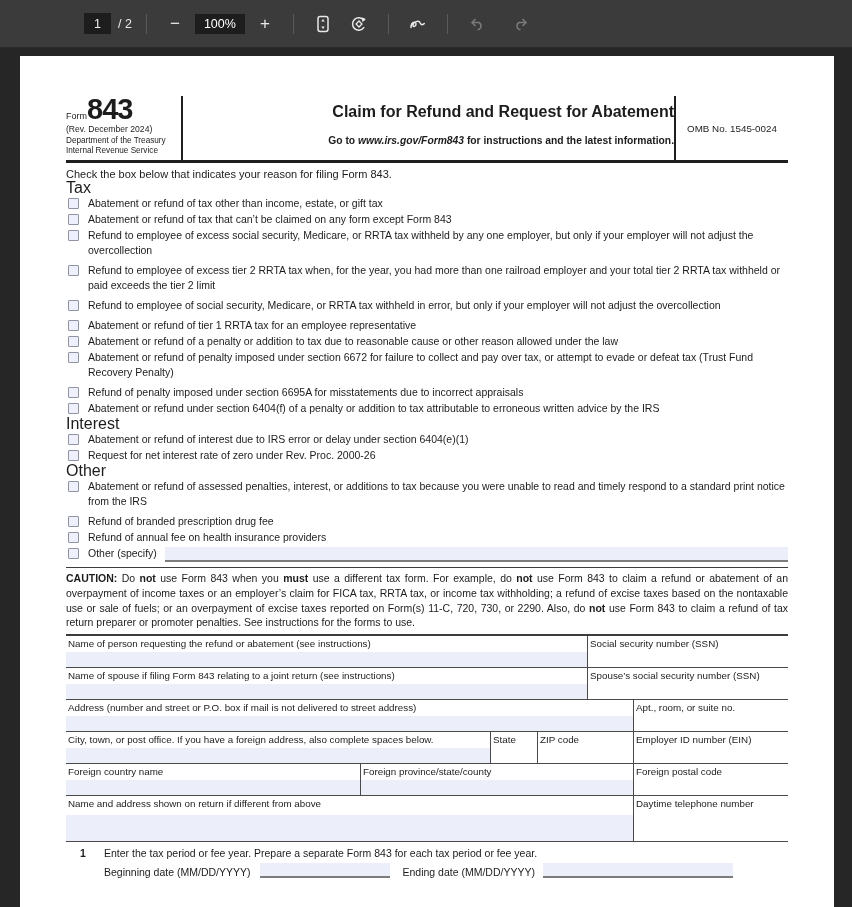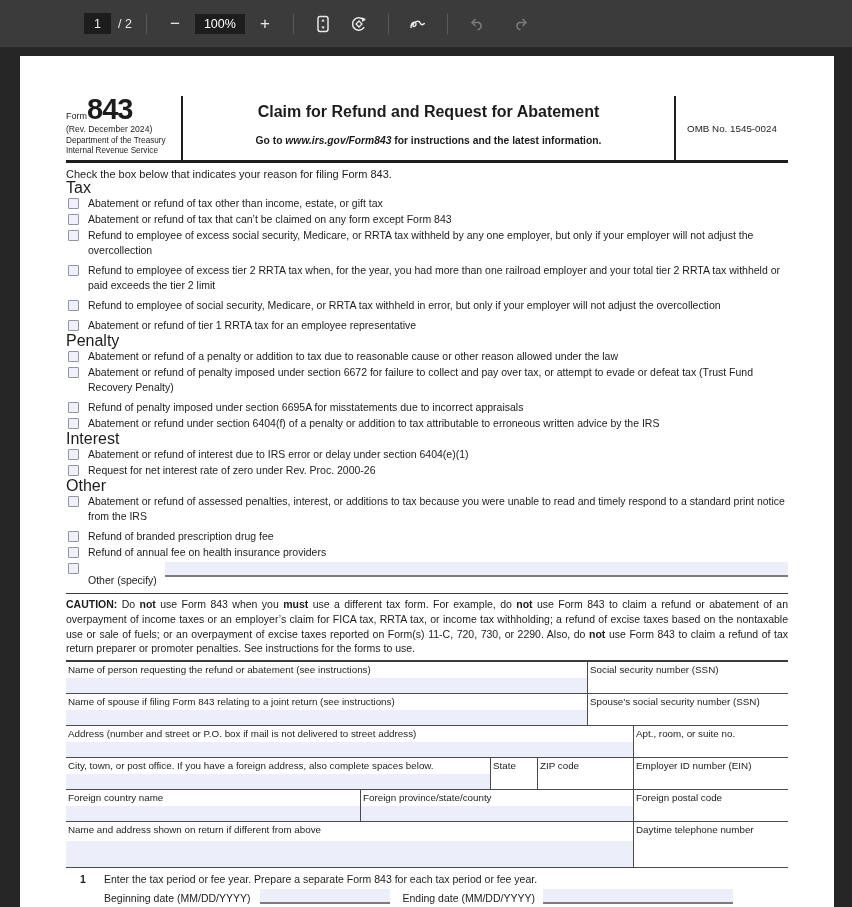--- a/index.html
+++ b/index.html
@@ -29,21 +29,21 @@
     background:#ffffff; color:#1c1c1c; padding:40px 46px 0 46px; }
 
   
   .form-header { display:flex; border-bottom:3px solid #1e1e1e; height:67px; }
   .fh-left { width:115px; padding-right:4px; }
   .fh-formword { font-size:9px; }
   .fh-formnum { font-size:29px; font-weight:bold; letter-spacing:-1px; line-height:26px; }
   .fh-rev { font-size:8.6px; margin-top:1px; }
   .fh-dept { font-size:8.2px; line-height:9.5px; margin-top:2px; }
   .fh-center { flex:1; border-left:2px solid #1e1e1e; border-right:2px solid #1e1e1e;
-    text-align:center; padding-top:7px; }
+    text-align:right; padding-top:7px; }
   .fh-title { font-size:16px; font-weight:bold; }
   .fh-goto { font-size:10.3px; font-weight:bold; margin-top:14px; }
   .fh-goto .url { font-style:italic; }
   .fh-right { width:112px; display:flex; align-items:center; justify-content:center;
     font-size:9.8px; text-align:center; }
 
   
   .instruction { font-weight:normal; font-size:11px; margin-top:5px; }
   .group-header { font-weight:normal; font-size:16px; margin-top:1px; line-height:14px; }
   .cb-row { display:flex; align-items:flex-start; font-size:10.5px; line-height:15px;
@@ -167,21 +167,20 @@
   </div>
   <div class="cb-row gap-after">
     <span class="cb"></span>
     <span class="cb-label">Refund to employee of social security, Medicare, or RRTA tax withheld in error, but only if your employer will not adjust the overcollection</span>
   </div>
   <div class="cb-row">
     <span class="cb"></span>
     <span class="cb-label">Abatement or refund of tier 1 RRTA tax for an employee representative</span>
   </div>
 
-  <div class="group-header">Penalty</div>
   <div class="cb-row">
     <span class="cb"></span>
     <span class="cb-label">Abatement or refund of a penalty or addition to tax due to reasonable cause or other reason allowed under the law</span>
   </div>
   <div class="cb-row gap-after">
     <span class="cb"></span>
     <span class="cb-label">Abatement or refund of penalty imposed under section 6672 for failure to collect and pay over tax, or attempt to evade or defeat tax (Trust Fund Recovery Penalty)</span>
   </div>
   <div class="cb-row">
     <span class="cb"></span>
@@ -210,21 +209,21 @@
   <div class="cb-row">
     <span class="cb"></span>
     <span class="cb-label">Refund of branded prescription drug fee</span>
   </div>
   <div class="cb-row">
     <span class="cb"></span>
     <span class="cb-label">Refund of annual fee on health insurance providers</span>
   </div>
   <div class="cb-row">
     <span class="cb"></span>
-    <span class="cb-label" style="flex:0 0 auto;margin-top:12px;">Other (specify)</span>
+    <span class="cb-label" style="flex:0 0 auto;">Other (specify)</span>
     <span class="specify-input"></span>
   </div>
 
   <div class="caution">
     <span class="b">CAUTION:</span><span> Do </span><span class="b">not</span><span> use Form 843 when you </span><span class="b">must</span><span> use a different tax form. For example, do </span><span class="b">not</span><span> use Form 843 to claim a refund or abatement of an overpayment of income taxes or an employer’s claim for FICA tax, RRTA tax, or income tax withholding; a refund of excise taxes based on the nontaxable use or sale of fuels; or an overpayment of excise taxes reported on Form(s) 11-C, 720, 730, or 2290. Also, do </span><span class="b">not</span><span> use Form 843 to claim a refund of tax return preparer or promoter penalties. See instructions for the forms to use.</span>
   </div>
 
   <div class="ftable">
     <div class="frow">
       <div class="fcell" style="flex:0 0 521px;">

